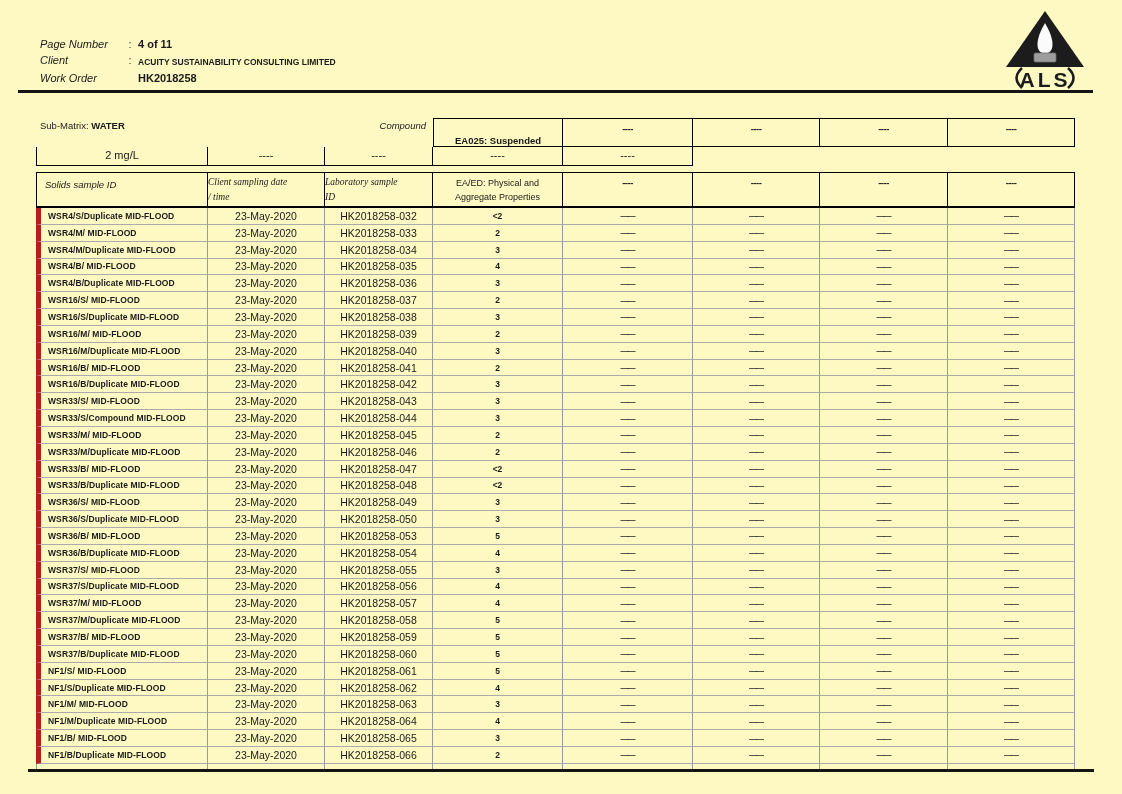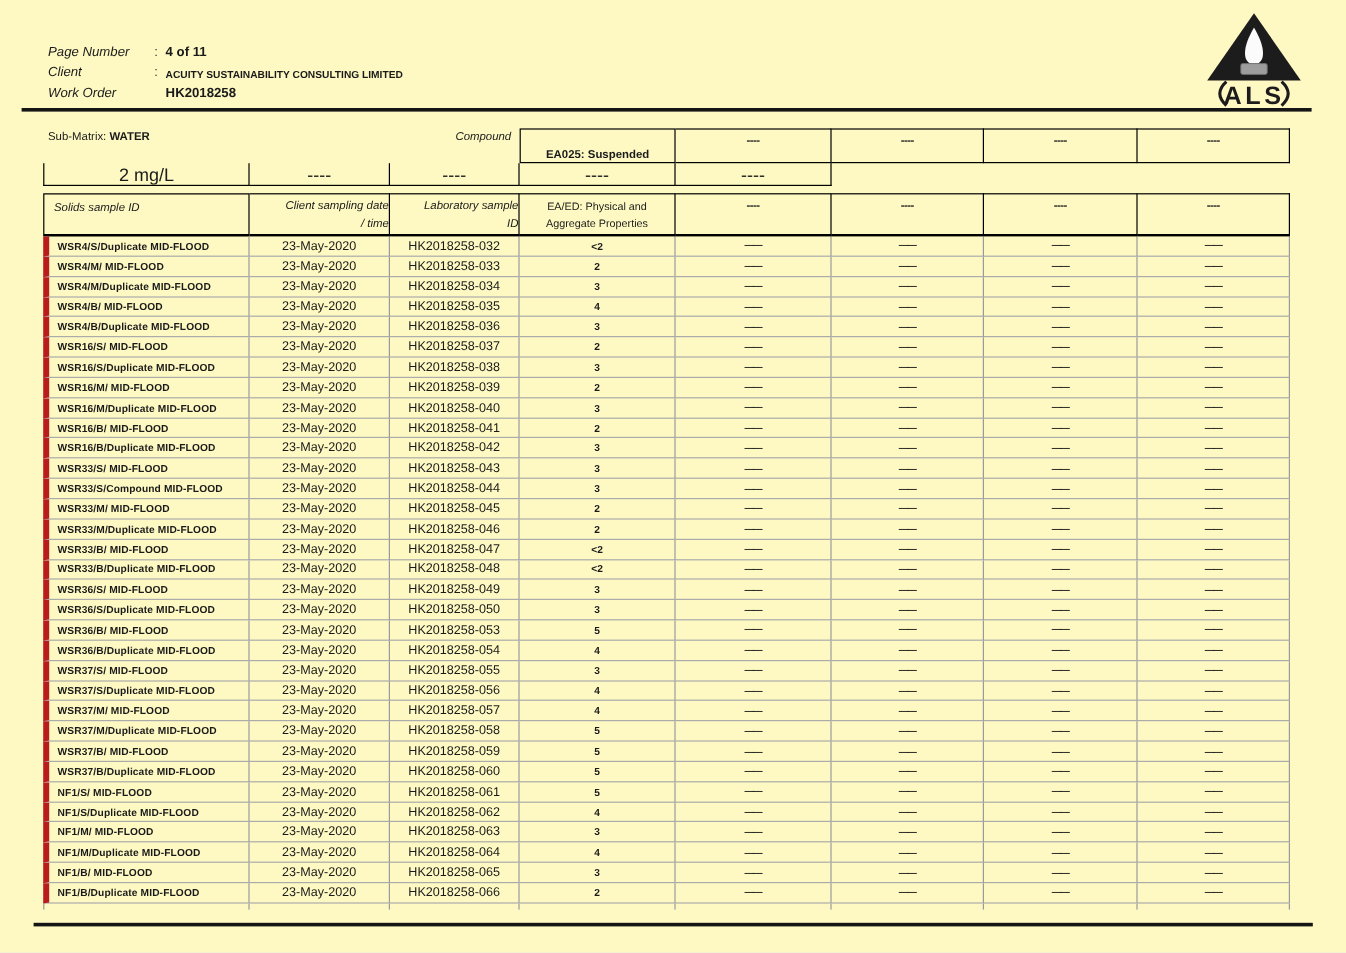--- a/index.html
+++ b/index.html
@@ -14,21 +14,21 @@
   .hdr-colon{text-align:center;color:#333;}
   .hdr-value{font-weight:bold;}
   .hdr-value.small{font-size:8.5px;line-height:13px;padding-top:2px;}
 
   .logo{position:absolute;left:1000px;top:10px;width:90px;height:82px;}
 
   .rule-top{position:absolute;left:18px;top:90px;width:1075px;height:3px;background:#151515;}
   .rule-bottom{position:absolute;left:28px;top:769px;width:1066px;height:3px;background:#151515;}
 
   
-  .tbl{position:absolute;left:36px;top:107px;width:1039px;}
+  .tbl{position:absolute;left:36px;top:118px;width:1039px;}
   .hgrid{display:grid;grid-template-columns:172px 117px 108px 130px 130px 127px 128px 127px;}
   .cell{box-sizing:border-box;overflow:hidden;}
 
   .rowA{height:29px;}
   .rowB{height:19px;}
   .hdr-gap{height:6px;}
   .rowC{height:36px;}
 
   .merged3{grid-column:1/4;display:flex;justify-content:space-between;align-items:flex-start;
            padding:2px 7px 0 4px;}
@@ -40,24 +40,24 @@
   .bx  {border:1px solid #000;}
   .bx-l{border:1px solid #000;border-left:none;}
   .bx-nt  {border:1px solid #000;border-top:none;}
   .bx-nt-l{border:1px solid #000;border-top:none;border-left:none;}
 
   .hc  {border:1px solid #000;border-bottom:2.5px solid #000;}
   .hc-l{border:1px solid #000;border-left:none;border-bottom:2.5px solid #000;}
 
   .cmp-name{font-weight:bold;font-size:9.5px;text-align:center;line-height:13px;padding-top:15px;}
   .cmp-dash{text-align:center;font-size:9.5px;font-weight:bold;padding-top:4px;letter-spacing:-0.5px;}
-  .lor-val{text-align:center;font-size:15px;padding-top:2px;}
+  .lor-val{text-align:center;font-size:11px;padding-top:2px;}
   .meth{font-size:9px;text-align:center;line-height:14px;padding-top:3px;}
   .h-sample{font-style:italic;font-size:9.5px;padding:6px 0 0 8px;}
-  .h-2line{font-style:italic;font-size:9.5px;text-align:right;line-height:15px;padding-top:2px;}
+  .h-2line{font-style:italic;font-size:9.5px;text-align:left;line-height:15px;padding-top:2px;font-family:Liberation Serif, serif;}
 
   
   .drow{display:grid;grid-template-columns:172px 117px 108px 130px 130px 127px 128px 127px;height:16.85px;}
   .dc{box-sizing:border-box;border-right:1px solid #9a9a9a;border-bottom:1px solid #ababab;
       display:flex;align-items:center;justify-content:center;overflow:hidden;}
   .dc.first{border-left:5px solid #b91c1c;justify-content:flex-start;padding-left:7px;}
   .c-sample{font-weight:bold;font-size:8.5px;letter-spacing:0.1px;}
   .c-date{font-size:10.5px;}
   .c-lab{font-size:10.5px;}
   .c-val{font-weight:bold;font-size:8.5px;}

